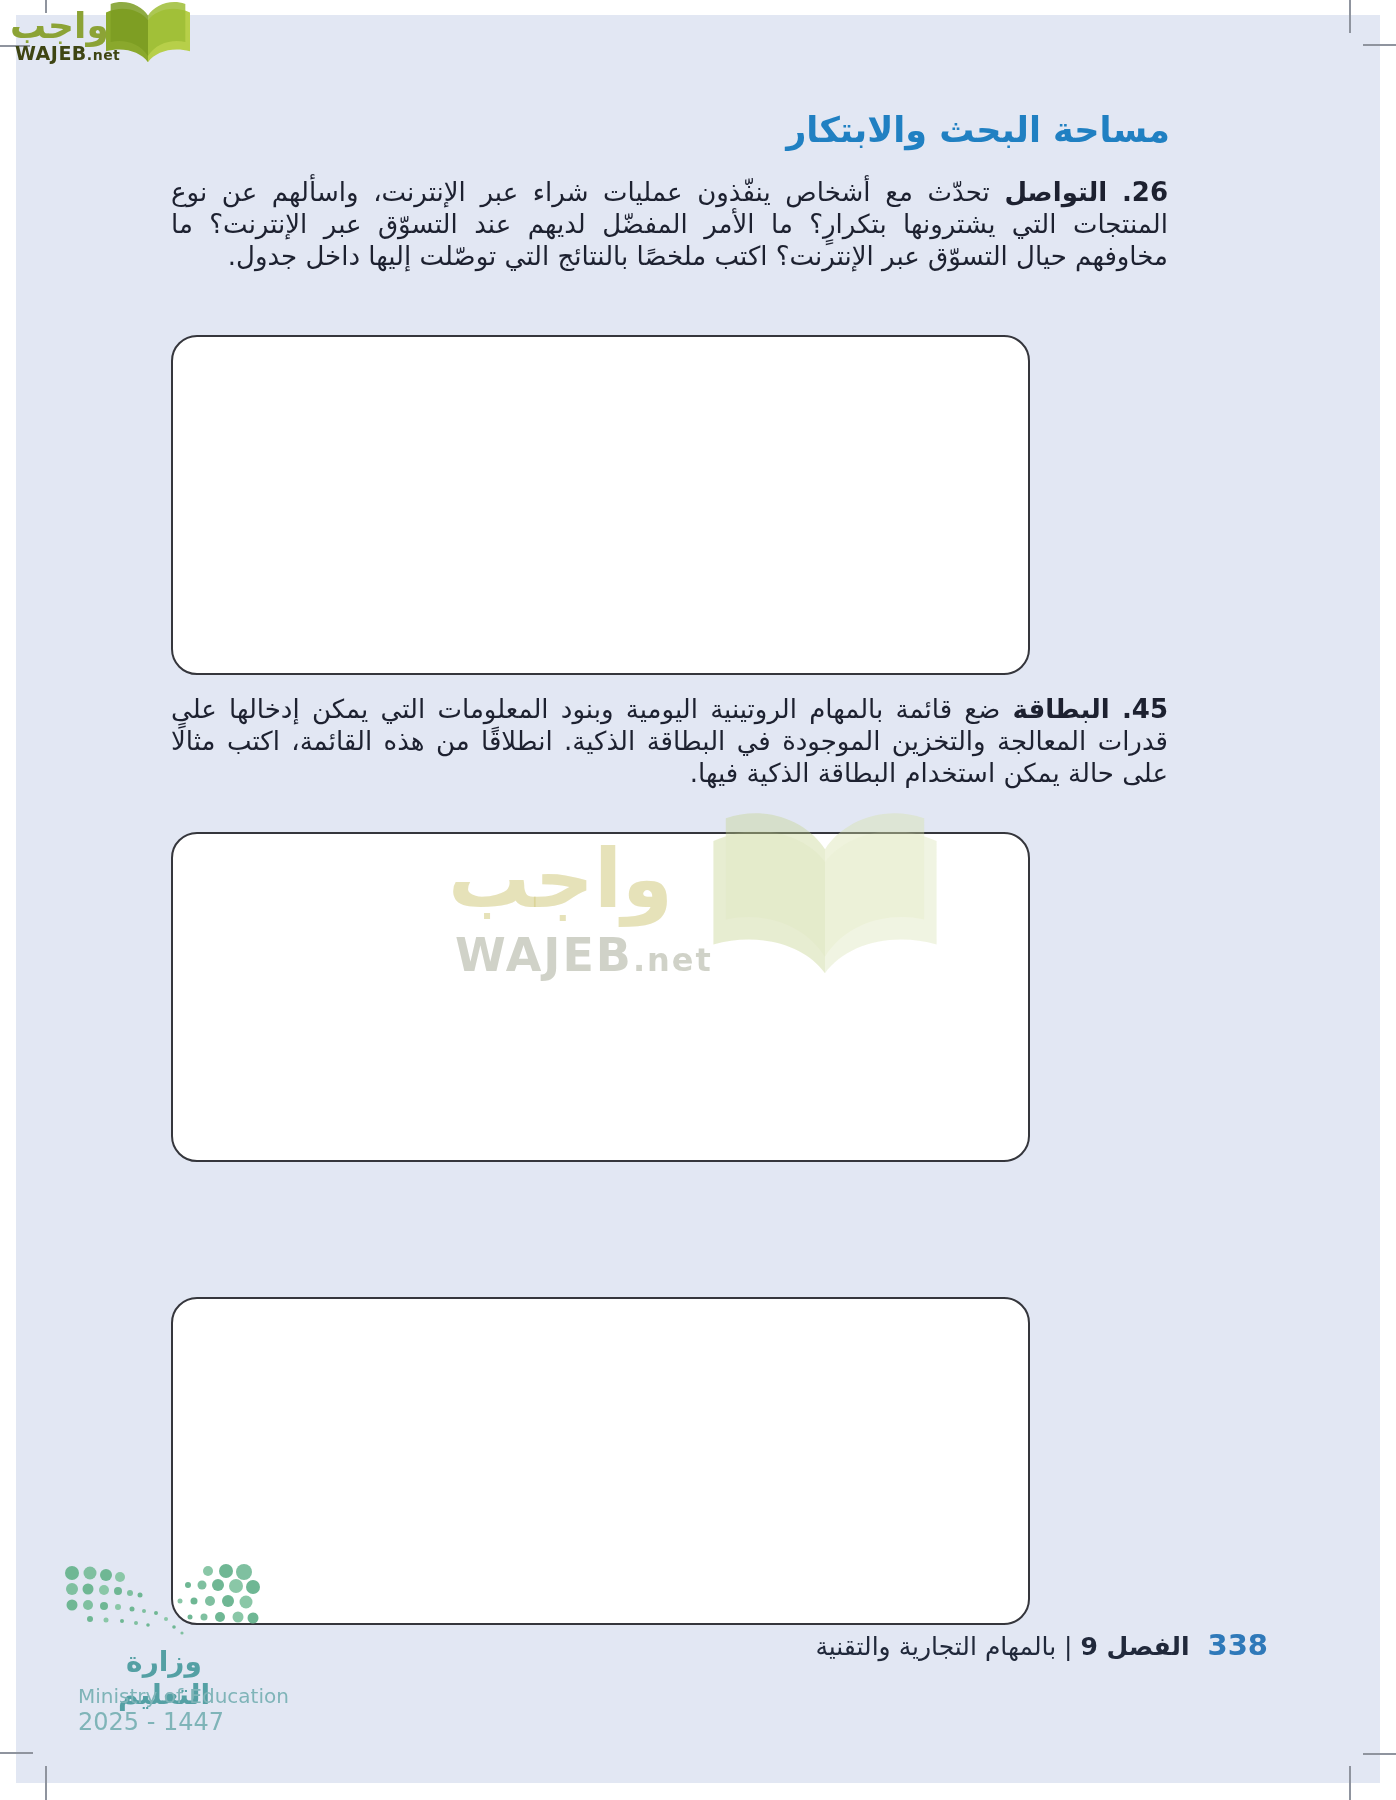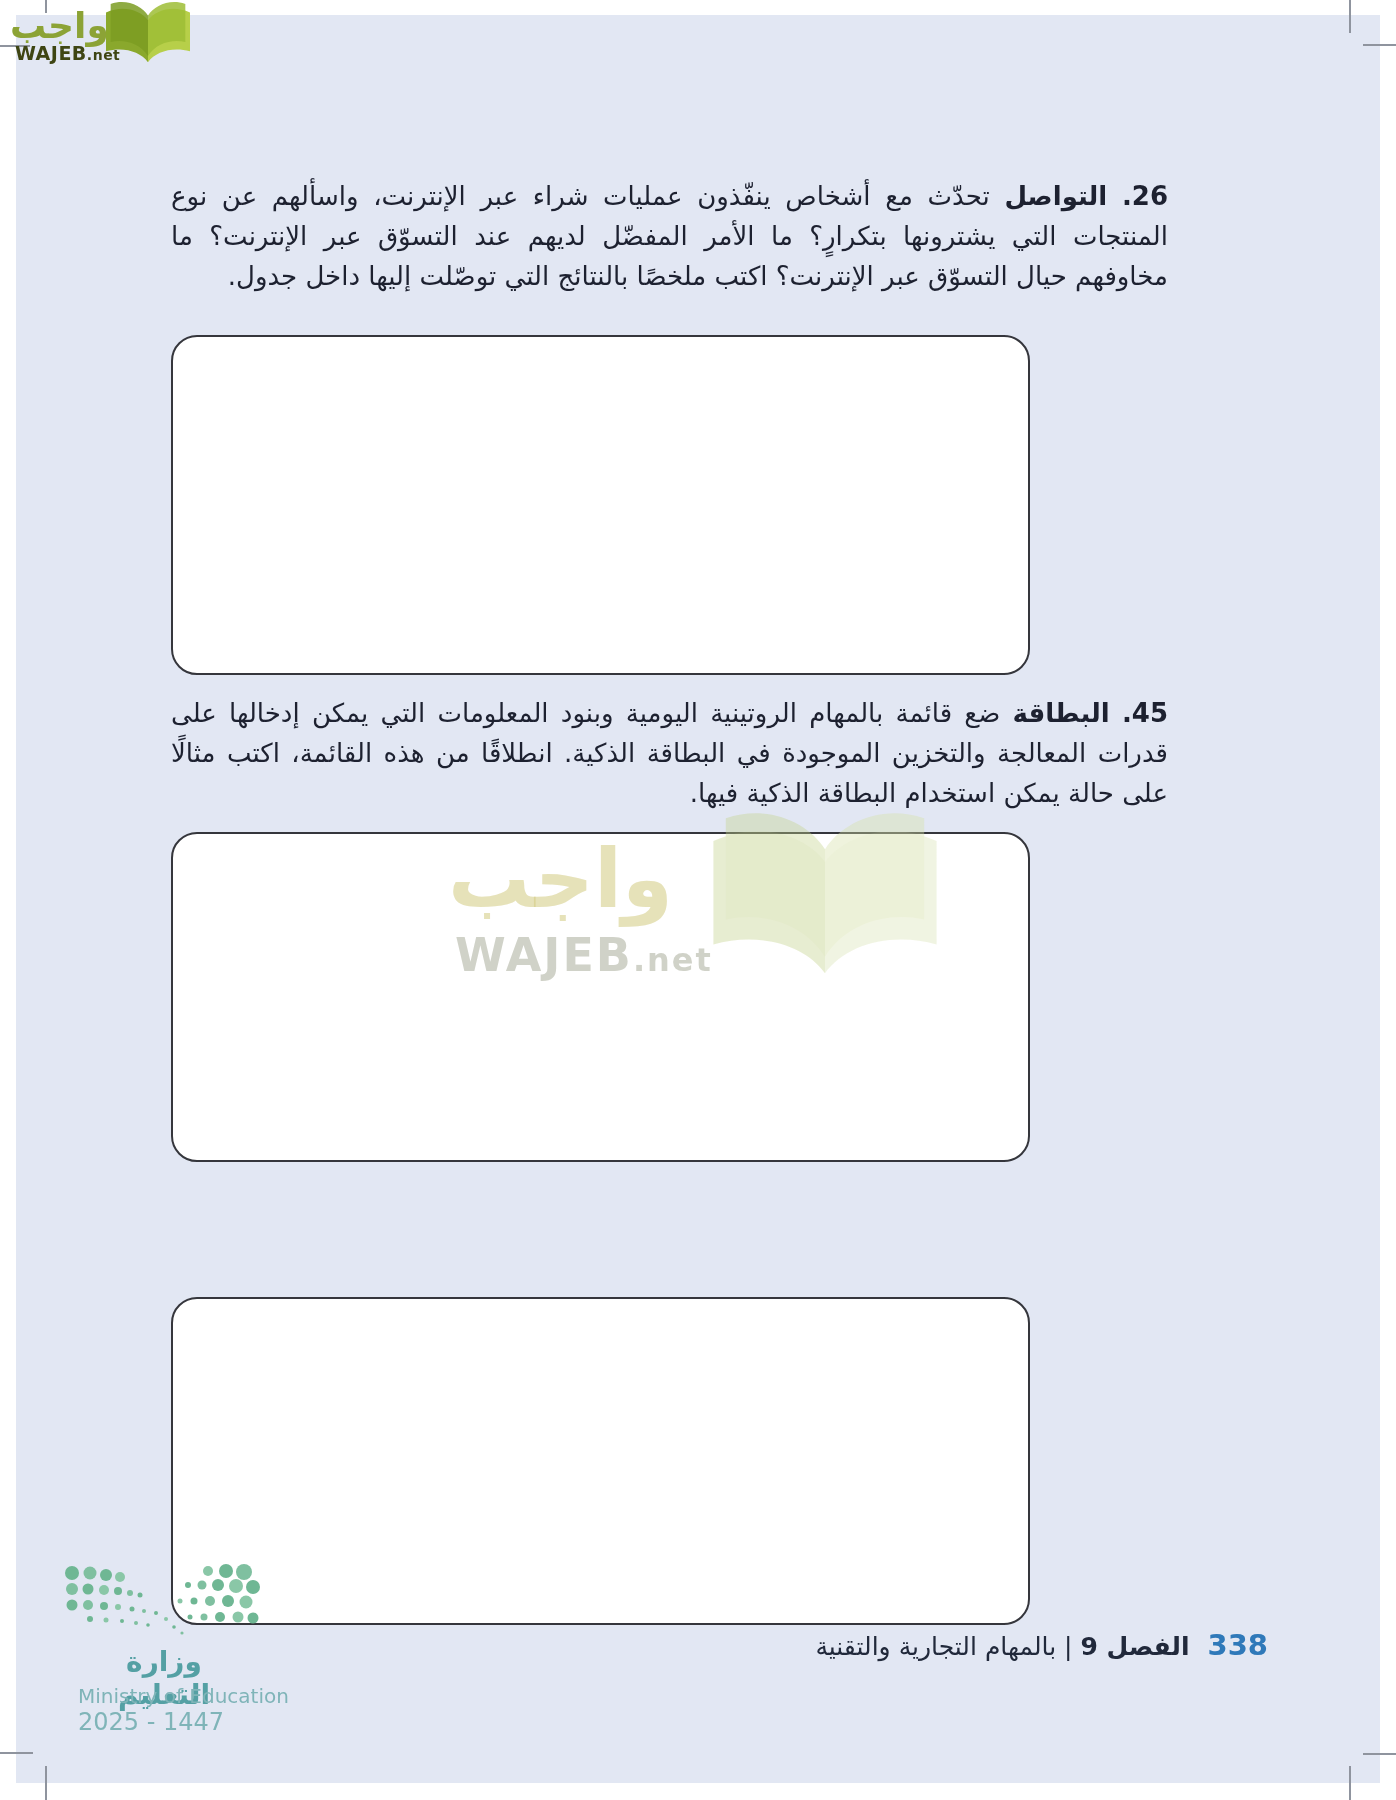--- a/index.html
+++ b/index.html
@@ -14,21 +14,21 @@
          color:#8ca336;line-height:1;}
   .hd-en{position:absolute;left:15px;top:42px;font-size:19px;font-weight:bold;
          color:#3e4513;letter-spacing:.5px;}
   .hd-en .tld{font-size:14px;}
   .hd-book{position:absolute;left:100px;top:0px;}
   
   .title{position:absolute;right:226px;top:110px;font-size:35px;font-weight:bold;
          color:#2080c2;direction:rtl;}
   
   .q{position:absolute;right:228px;width:997px;direction:rtl;text-align:justify;
-     font-size:26px;line-height:40px;color:#1d2130;}
+     font-size:26px;line-height:32px;color:#1d2130;}
   .q .kw{font-weight:bold;}
   .q .num{font-weight:bold;}
   .q26{top:176px;}
   .q27{top:693px;}
   .q28{top:1188px;}
   
   .abox{position:absolute;left:171px;width:859px;background:#ffffff;
         border:2px solid #35363c;border-radius:26px;box-sizing:border-box;}
   .abox1{top:335px;height:340px;}
   .abox2{top:832px;height:330px;}
@@ -70,20 +70,21 @@
 
   <div class="hd-ar">واجب</div>
   <div class="hd-en"><span>WAJEB</span><span class="tld">.net</span></div>
   <svg class="hd-book" width="96" height="70" viewBox="0 0 120 90">
     <path d="M60 80 C50 66 28 60 6 66 L6 16 C28 6 50 13 60 26 Z" fill="#8aa82c"></path>
     <path d="M60 72 C50 56 30 50 12 54 L12 5 C32 -2 52 7 60 20 Z" fill="#7b9c22" opacity="0.85"></path>
     <path d="M60 80 C70 66 92 60 114 66 L114 16 C92 6 70 13 60 26 Z" fill="#b7cf49"></path>
     <path d="M60 72 C70 56 90 50 108 54 L108 5 C88 -2 68 7 60 20 Z" fill="#9dbd35" opacity="0.85"></path>
   </svg>
 
+  <div class="title">مساحة البحث والابتكار</div>
 
   <div class="q q26">
     <span class="num">26.</span>
     <span class="kw">التواصل</span>
     <span>تحدّث مع أشخاص ينفّذون عمليات شراء عبر الإنترنت، واسألهم عن نوع المنتجات التي يشترونها بتكرارٍ؟ ما الأمر المفضّل لديهم عند التسوّق عبر الإنترنت؟ ما مخاوفهم حيال التسوّق عبر الإنترنت؟ اكتب ملخصًا بالنتائج التي توصّلت إليها داخل جدول.</span>
   </div>
 
   <div class="abox abox1"></div>
 
   <div class="q q27">

